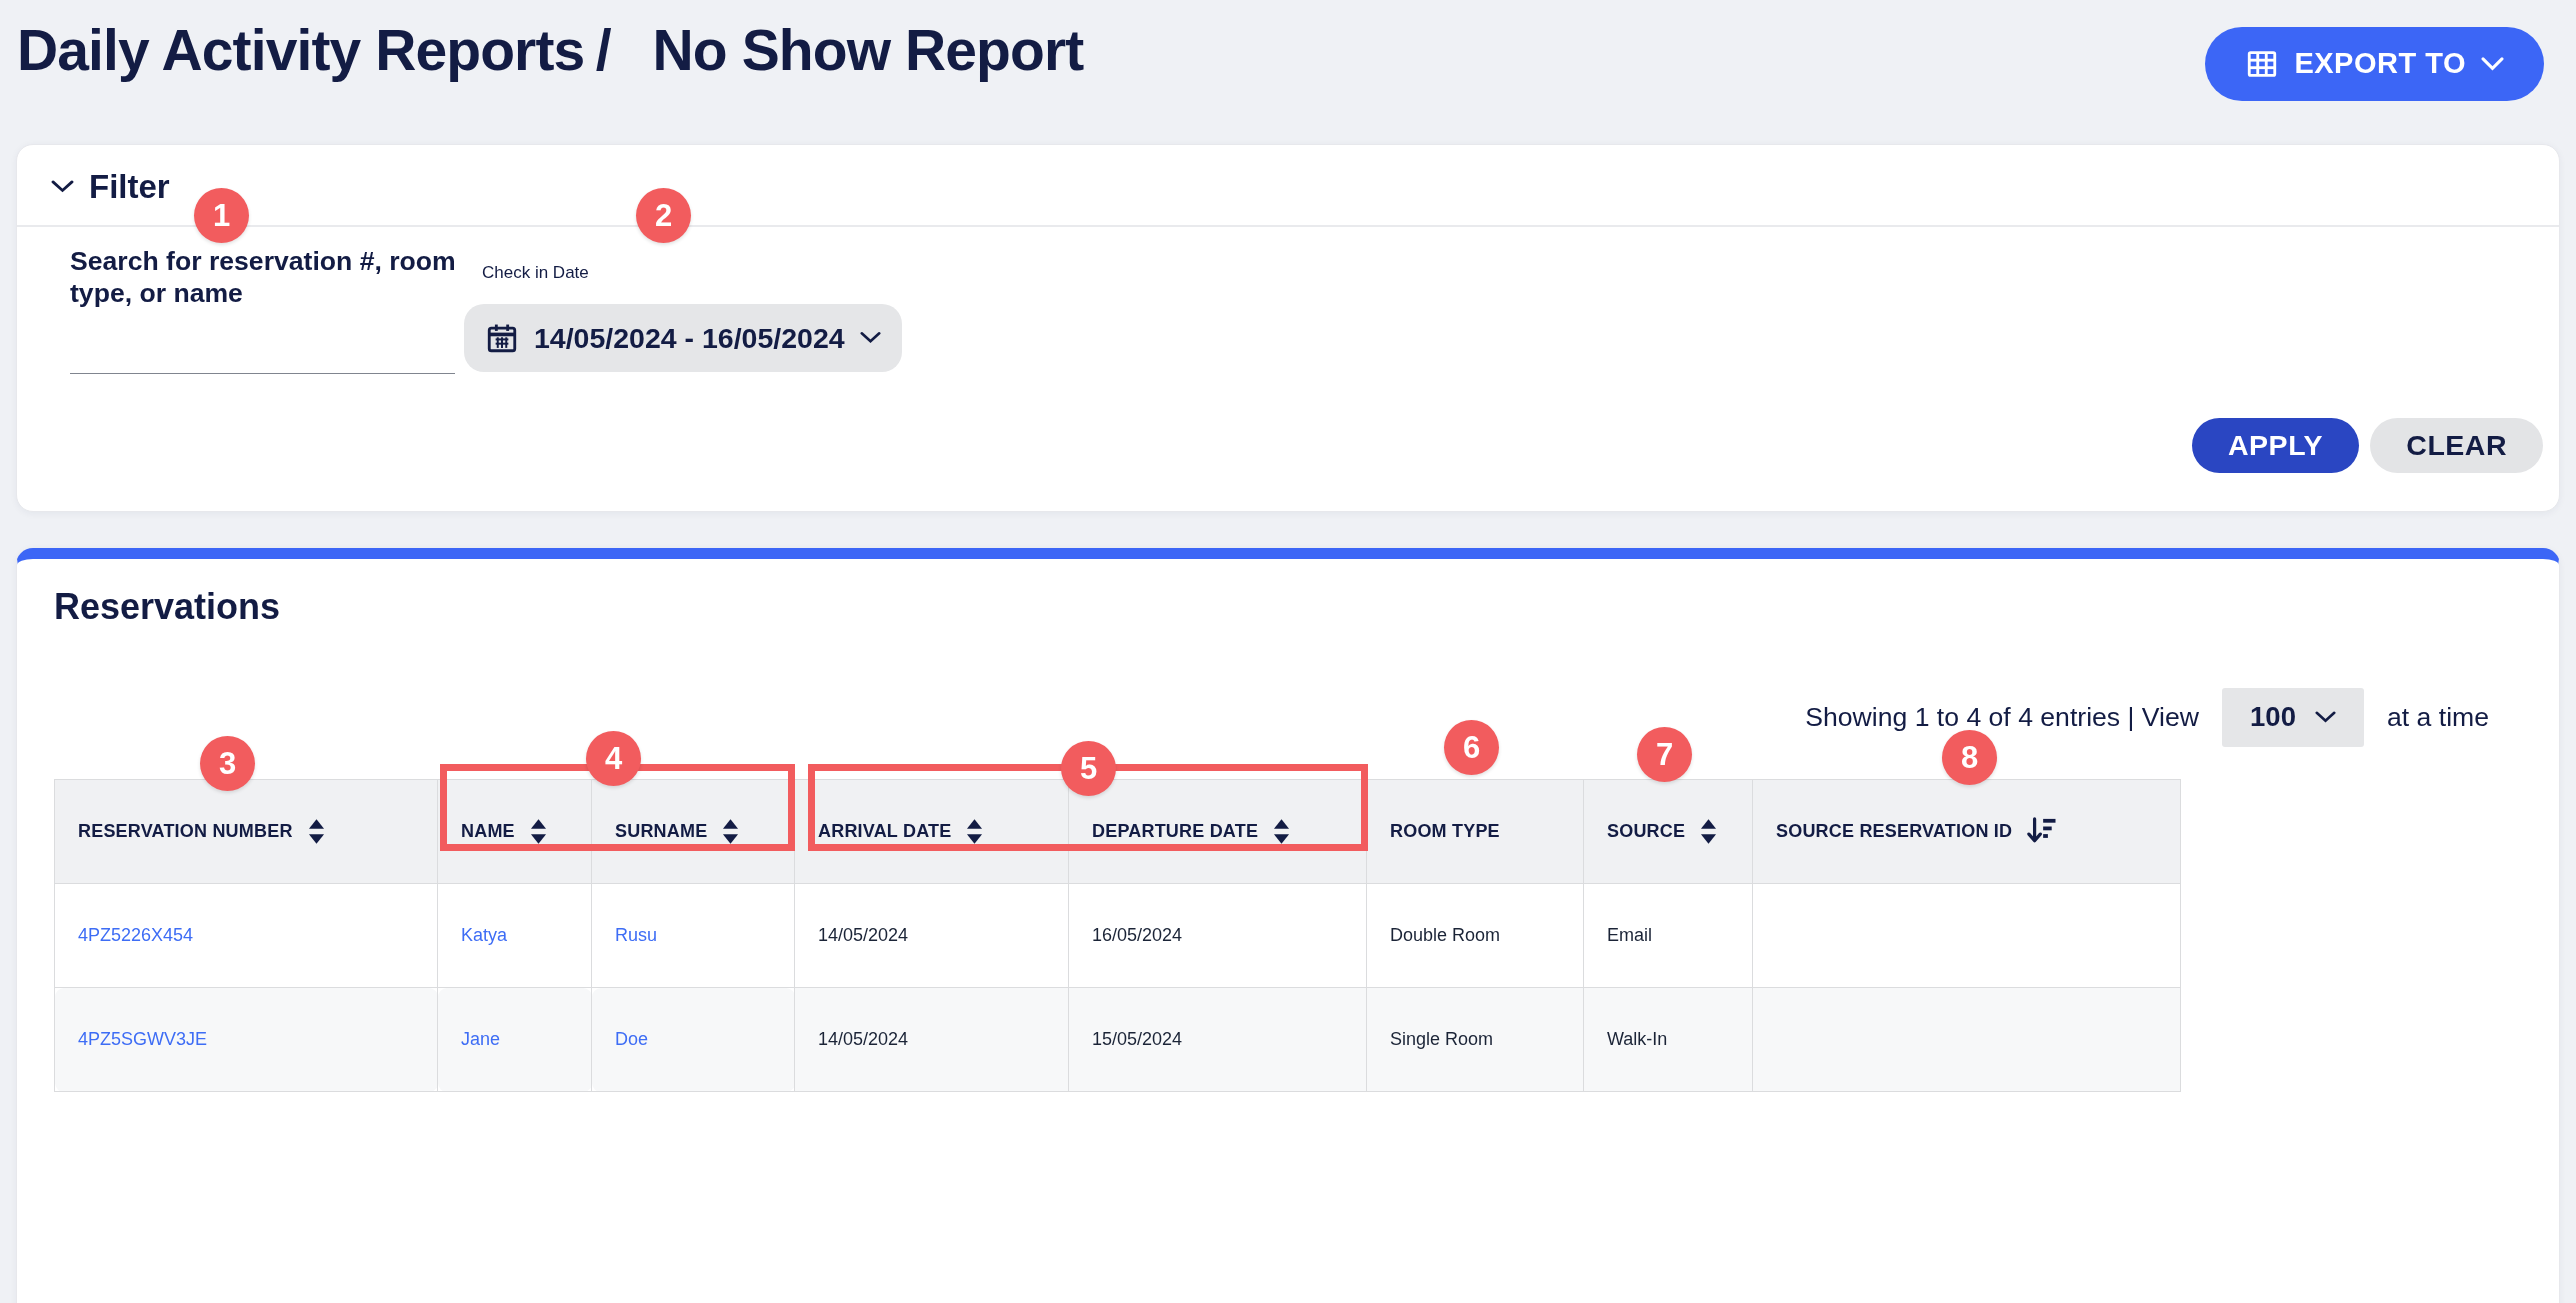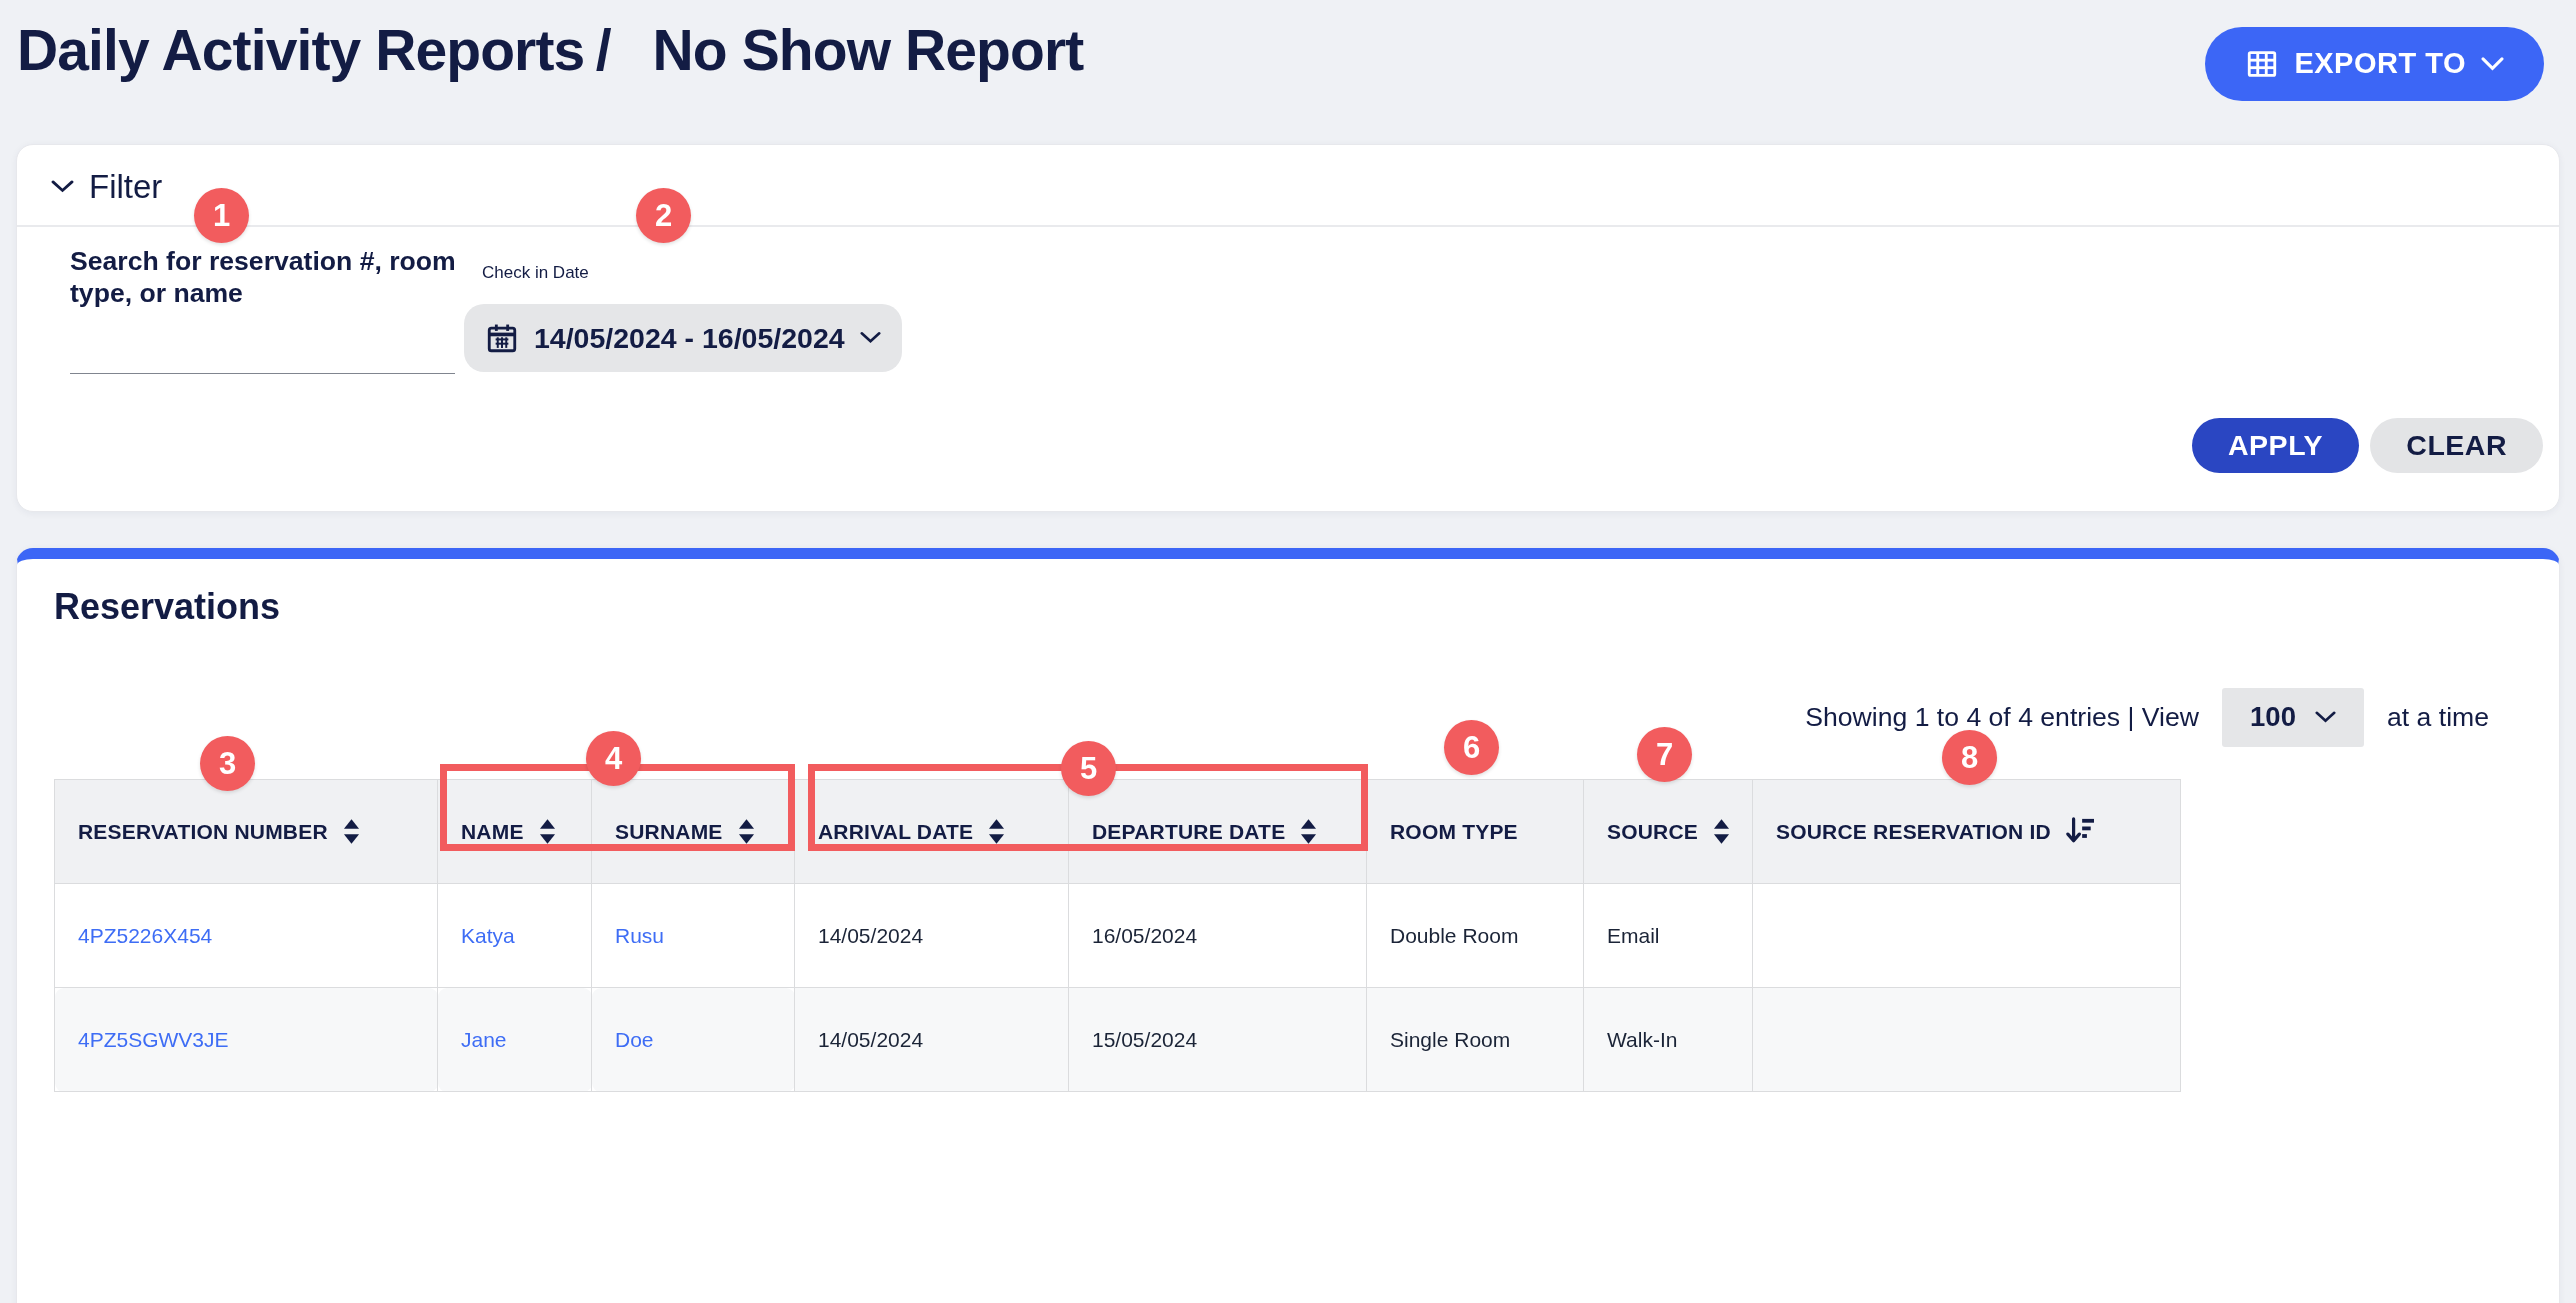--- a/index.html
+++ b/index.html
@@ -46,21 +46,21 @@
     box-shadow:0 1.9px 7.6px rgba(20,30,70,.05);
   }
   .filter-card{top:144px;height:368px;}
   .reservations-card{
     top:548px;bottom:-19px;border-radius:17px 17px 0 0;
     border-top:11.4px solid var(--accent-blue);
   }
   
   .filter-head{
     position:absolute;left:34px;top:23px;display:flex;align-items:center;gap:15px;
-    font-size:33px;font-weight:400;color:var(--navy-text);background:none;border:none;
+    font-size:33px;font-weight:700;color:var(--navy-text);background:none;border:none;
     font-family:inherit;cursor:pointer;
   }
   .filter-divider{position:absolute;left:0;right:0;top:80px;height:1.9px;background:#E9EAED;}
   .search-label{
     position:absolute;left:53px;top:101px;width:455px;
     font-size:26.6px;font-weight:700;line-height:1.2;color:var(--navy-text);
   }
   .search-input{
     position:absolute;left:53px;top:182px;width:385px;height:47px;
     border:none;border-bottom:1.9px solid #80858F;background:transparent;
@@ -100,21 +100,21 @@
     font-family:inherit;font-size:27.5px;font-weight:700;color:var(--navy-text);cursor:pointer;
   }
   
   .res-table{
     position:absolute;left:37px;top:220px;width:2125px;
     border-collapse:collapse;table-layout:fixed;
   }
   .res-table th,.res-table td{
     border:0.9px solid var(--table-border);
     height:104px;padding:0 9.5px 0 23px;text-align:left;vertical-align:middle;
-    font-size:21px;overflow:hidden;white-space:nowrap;
+    font-size:18px;overflow:hidden;white-space:nowrap;
   }
   .res-table th{
     background:var(--head-bg);font-weight:700;color:var(--navy-text);letter-spacing:0.2px;
     cursor:pointer;
   }
   .th-inner{display:inline-flex;align-items:center;gap:15px;}
   .res-table td{color:#1B2437;background:#fff;}
   .res-table tr.alt td{background:var(--alt-row);}
   td.link{color:var(--link-blue);cursor:pointer;border-radius:9px;}
   

